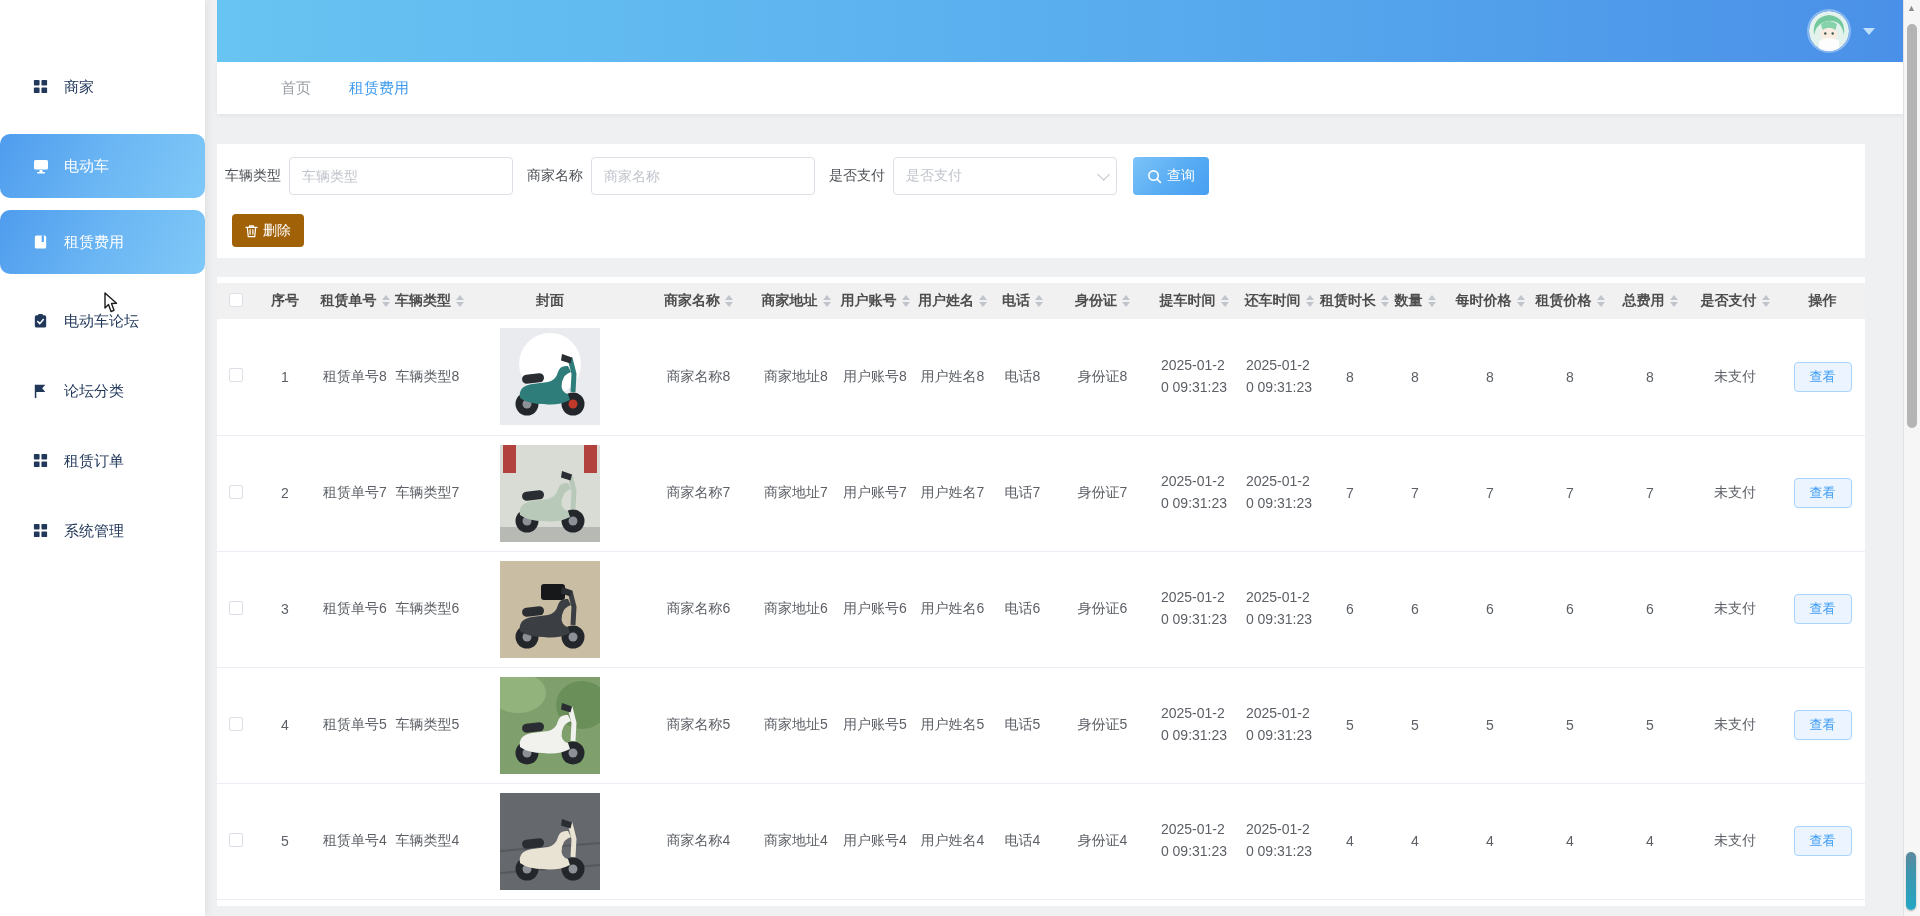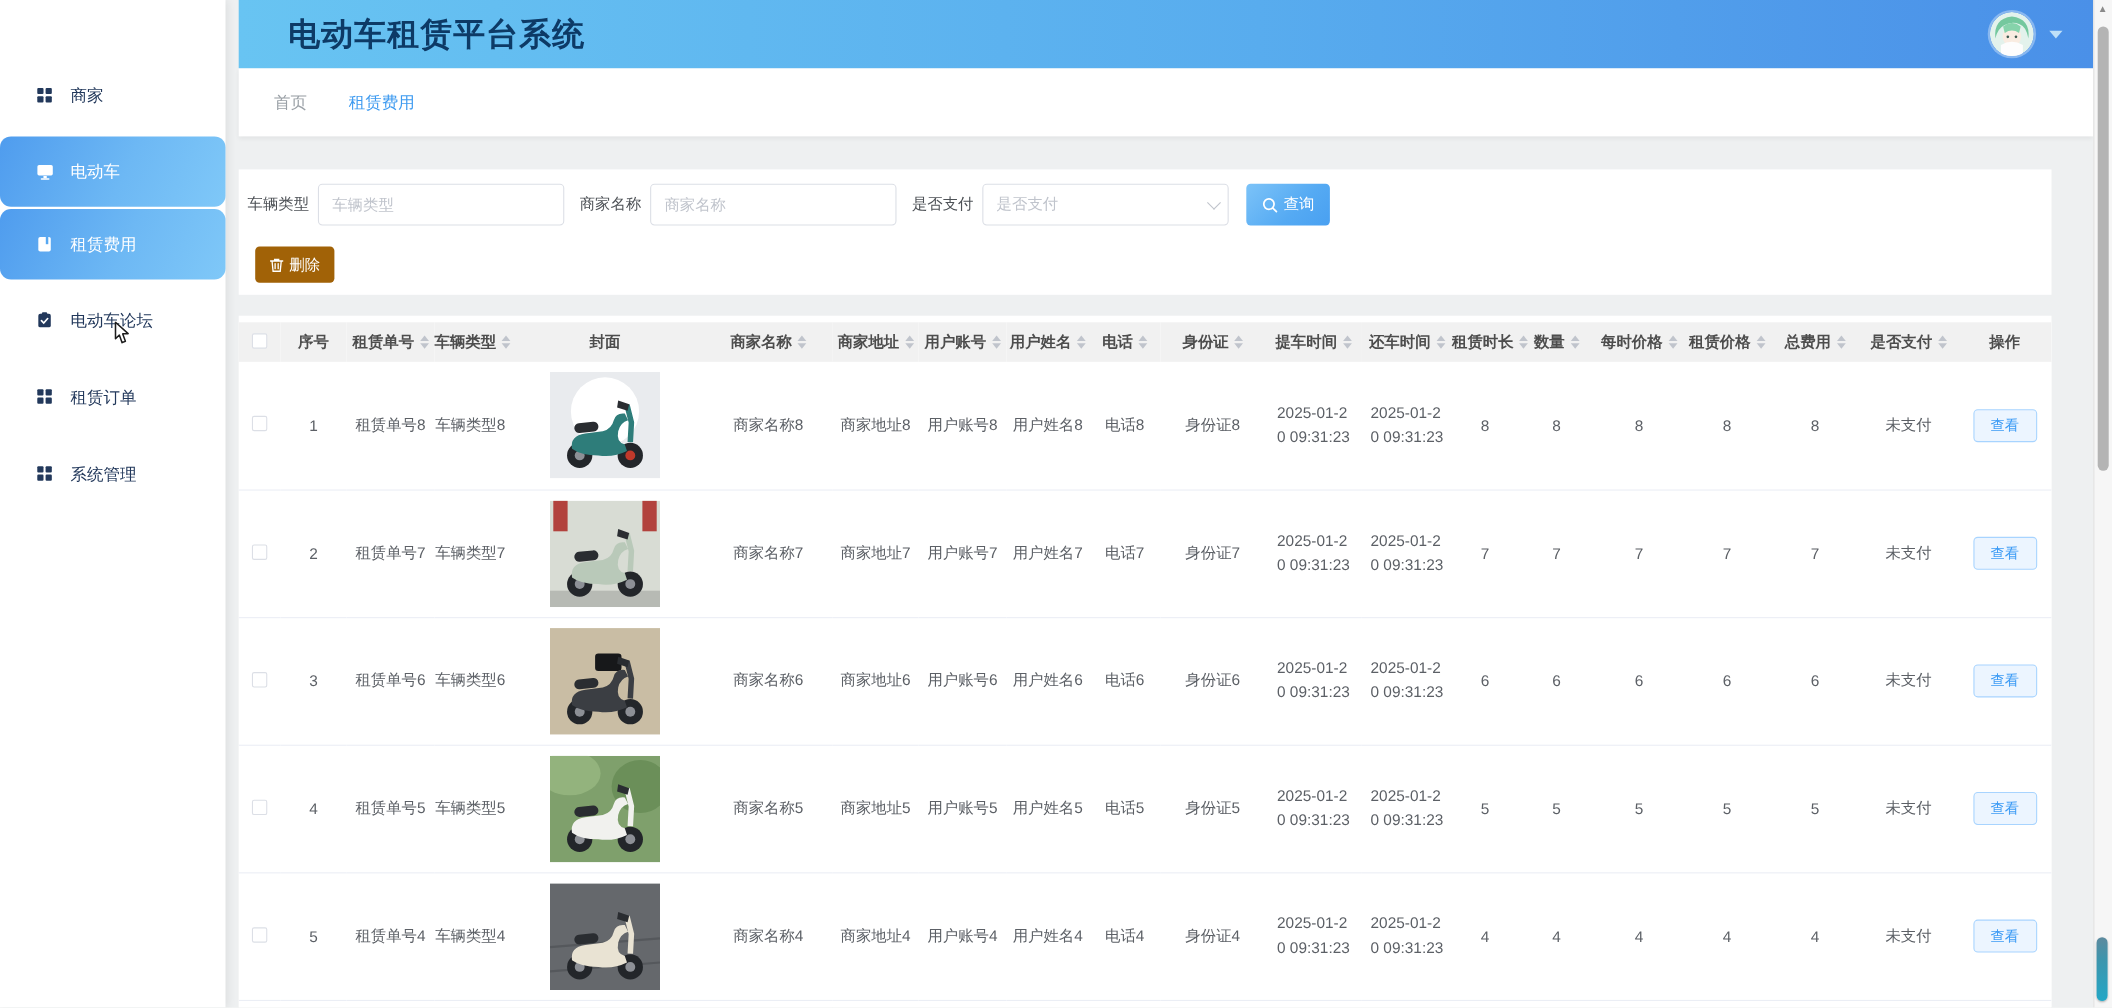--- a/index.html
+++ b/index.html
@@ -8,32 +8,32 @@
   .app { position:relative; width:1920px; height:916px; }
 
   
   .sidebar { position:absolute; left:0; top:0; width:205px; height:916px; background:#fff;
     box-shadow:2px 0 8px rgba(0,0,0,.07); z-index:5; }
   .side-nav { list-style:none; padding-top:52px; }
   .side-item { height:70px; display:flex; align-items:center; padding-left:32px; gap:14px;
     color:#22385b; font-size:15px; cursor:pointer; }
   .side-item .nav-ico { width:18px; height:18px; flex:0 0 18px; display:inline-flex; }
   .side-item.active { background:linear-gradient(115deg,#4f9cee 0%,#6db8f4 55%,#7fc8f8 100%);
-    border-radius:10px; color:#fff; height:64px; margin:2px 0; }
+    border-radius:10px; color:#fff; height:64px; margin:12px 0; }
   .cursor-hand { position:absolute; left:98px; top:292px; z-index:9; }
 
   
   .main { position:absolute; left:217px; top:0; width:1686px; height:916px; }
   .topbar { position:relative; height:62px; background:linear-gradient(90deg,#68c4f2 0%,#58acee 55%,#4a90e8 100%); }
   .topbar h1 { position:absolute; left:45px; top:12px; font-size:29px; font-weight:700; color:#0d3a66; letter-spacing:1px; }
   .user-menu { position:absolute; right:28px; top:11px; display:flex; align-items:center; gap:14px; cursor:pointer; }
   .avatar { width:40px; height:40px; border-radius:50%; overflow:hidden; display:block; box-shadow:0 0 0 2px rgba(255,255,255,.35); }
   .caret-down { width:0; height:0; border-left:6px solid transparent; border-right:6px solid transparent; border-top:7px solid #bfe0f8; }
 
-  .tabbar { height:62px; background:#fff; display:flex; align-items:center; padding-left:32px; gap:38px;
+  .tabbar { height:52px; background:#fff; display:flex; align-items:center; padding-left:64px; gap:38px;
     box-shadow:0 2px 4px rgba(0,0,0,.05); }
   .tab { font-size:15px; color:#9aa0a6; cursor:pointer; }
   .tab.active { color:#3d9af0; }
 
   
   .filter-card { position:relative; margin-top:30px; width:1648px; height:114px; background:#fff; }
   .filter-row { position:absolute; left:8px; top:13px; display:flex; align-items:center; }
   .f-label { font-size:14px; color:#4d5156; margin:0 8px 0 0; }
   .f-label + .f-label, .gap { margin-left:14px; }
   .txt-input, .sel-input { width:224px; height:38px; border:1px solid #dcdfe6; border-radius:4px;
@@ -115,20 +115,29 @@
             <svg width="17" height="18" viewBox="0 0 18 18">
               <rect x="3" y="3" width="12" height="13" rx="1.8" fill="currentColor"></rect>
               <rect x="6.5" y="1.5" width="5" height="3" rx="1" fill="currentColor"></rect>
               <path d="M6 9.5 L8.2 11.8 L12 7.5" fill="none" stroke="#fff" stroke-width="1.6" stroke-linecap="round"></path>
             </svg>
           </span>
           <span>电动车论坛</span>
         </li>
         <li class="side-item">
           <span class="nav-ico">
+            <svg width="16" height="18" viewBox="0 0 18 18">
+              <path d="M4 2 H15 L11.5 6 L15 10 H4 Z" fill="currentColor"></path>
+              <line x1="4" y1="2" x2="4" y2="17" stroke="currentColor" stroke-width="1.7"></line>
+            </svg>
+          </span>
+          <span>论坛分类</span>
+        </li>
+        <li class="side-item">
+          <span class="nav-ico">
             <svg width="17" height="17" viewBox="0 0 18 18">
               <rect x="2" y="2" width="6" height="6" rx="1" fill="currentColor"></rect>
               <rect x="10" y="2" width="6" height="6" rx="1" fill="currentColor"></rect>
               <rect x="2" y="10" width="6" height="6" rx="1" fill="currentColor"></rect>
               <rect x="10" y="10" width="6" height="6" rx="1" fill="currentColor"></rect>
             </svg>
           </span>
           <span>租赁订单</span>
         </li>
         <li class="side-item">
@@ -145,21 +154,20 @@
       </ul>
     <span class="cursor-hand">
       <svg width="22" height="26" viewBox="0 0 22 26">
           <path d="M7 1 L7 16 L10.5 12.5 L13 19.5 L16 18.3 L13.5 11.5 L18.5 11.3 Z" fill="#fff" stroke="#1c1c1c" stroke-width="1.4" stroke-linejoin="round"></path>
         </svg>
     </span>
   </aside>
 
   <div class="main">
     <header class="topbar">
-      <h1>电动车租赁平台系统</h1>
       <div class="user-menu">
         <span class="avatar">
           <svg viewBox="0 0 40 40" width="40" height="40">
             <circle cx="20" cy="20" r="20" fill="#e3f2ec"></circle>
             <path d="M5,24 Q3,6 20,4 Q37,6 35,24 Q33,13 27,11 Q20,8 13,12 Q7,15 5,24 Z" fill="#74c89e"></path>
             <ellipse cx="20" cy="22" rx="8.5" ry="9.5" fill="#f9ece1"></ellipse>
             <path d="M12,13 Q20,7 28,13 L26.5,19 Q20,14.5 13.5,19 Z" fill="#86d3ab"></path>
             <circle cx="16.3" cy="22.5" r="1.2" fill="#3c5a50"></circle>
               <circle cx="23.7" cy="22.5" r="1.2" fill="#3c5a50"></circle>
             <path d="M10,30 Q20,24 30,30 L30,40 L10,40 Z" fill="#fdfdfd"></path>

